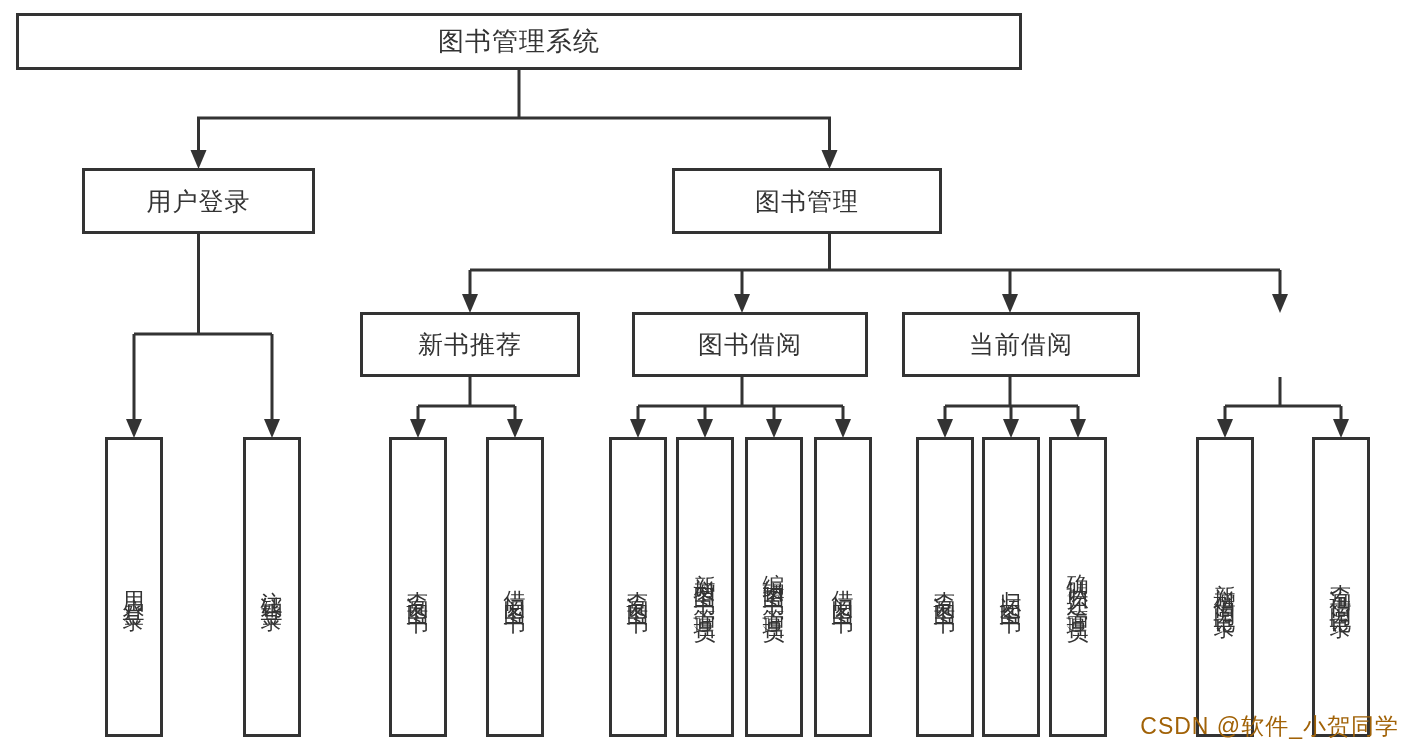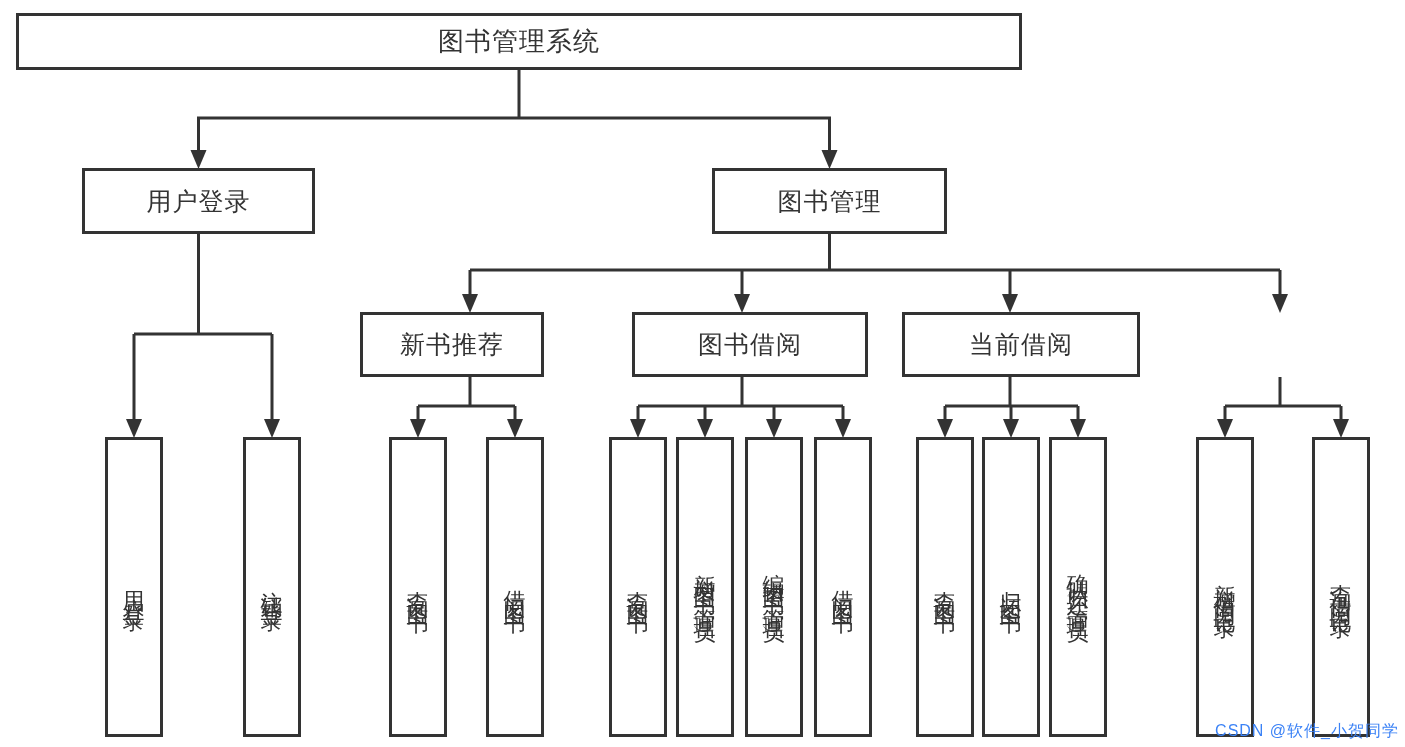--- a/index.html
+++ b/index.html
@@ -49,23 +49,23 @@
     text-orientation: mixed;
     font-size: 22px;
     line-height: 1.05;
     letter-spacing: 7px;
     color: #333333;
   }
   .watermark {
     position: absolute;
     right: 6px;
     bottom: 5px;
-    font-size: 16px;
+    font-size: 23px;
     letter-spacing: 1px;
-    color: #3b82f6;
+    color: #a16207;
     white-space: nowrap;
   }
 </style>
 </head>
 <body>
 
 <div class="canvas">
 
   <svg class="connectors" viewBox="0 0 1405 747" xmlns="http://www.w3.org/2000/svg">
     <path d="M519 68 V118 M197 118 H831 M198.5 118 V152 M829.5 118 V152
@@ -98,25 +98,25 @@
     </g>
   </svg>
 
   <div class="n root">
     <span class="hlabel">图书管理系统</span>
   </div>
 
   <div class="n lv1" style="left:82px;width:233px;">
     <span class="hlabel">用户登录</span>
   </div>
-  <div class="n lv1" style="left:712px;width:235px;align-items:center;">
+  <div class="n lv1" style="left:672px;width:270px;align-items:center;">
     <span class="hlabel">图书管理</span>
   </div>
 
-  <div class="n lv2" style="left:360px;width:184px;">
+  <div class="n lv2" style="left:360px;width:220px;">
     <span class="hlabel">新书推荐</span>
   </div>
   <div class="n lv2" style="left:632px;width:236px;">
     <span class="hlabel">图书借阅</span>
   </div>
   <div class="n lv2" style="left:902px;width:238px;">
     <span class="hlabel">当前借阅</span>
   </div>
 
   <div class="n leaf" style="left:105px;">

